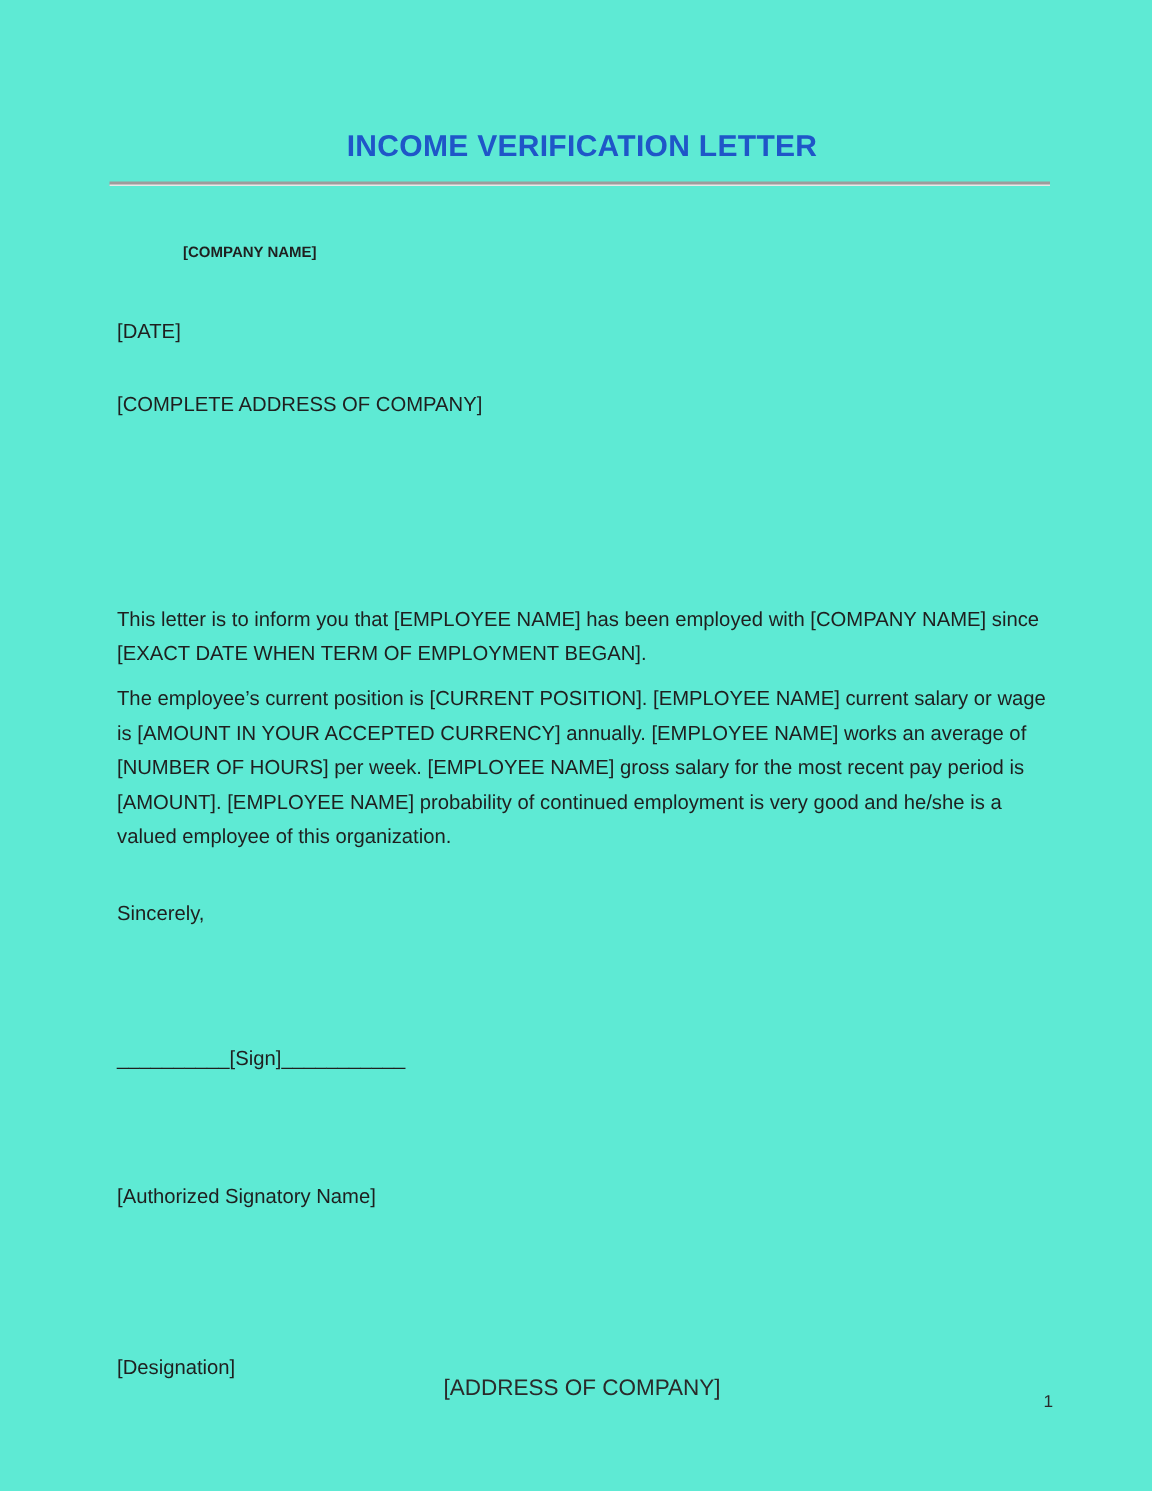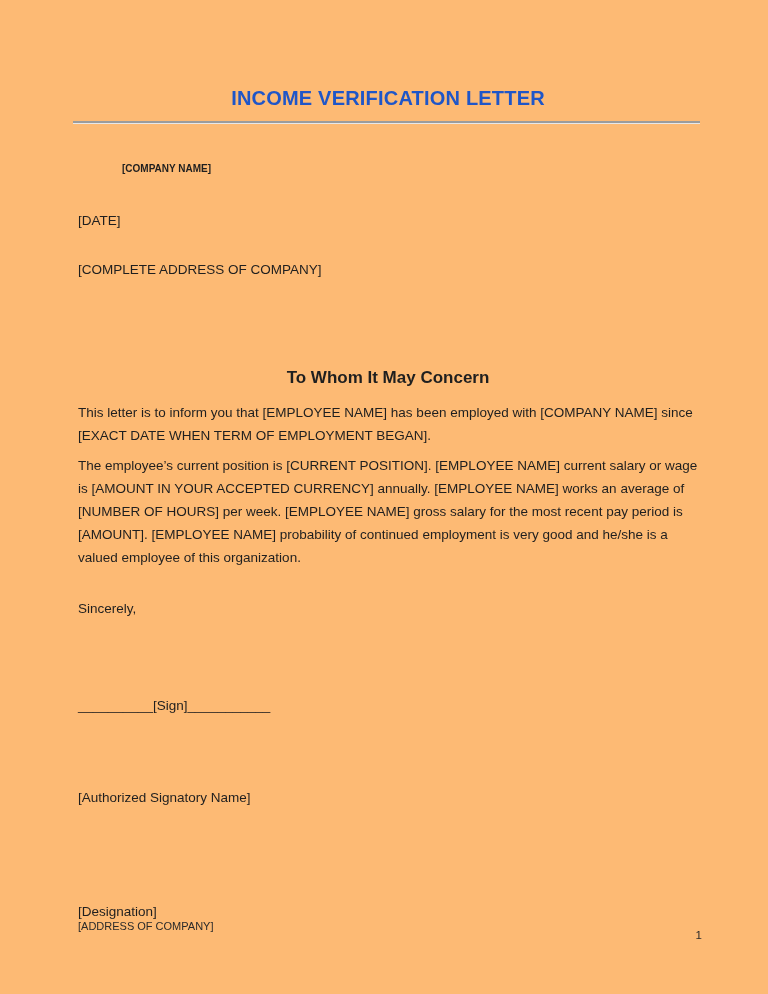--- a/index.html
+++ b/index.html
@@ -4,21 +4,21 @@
 <style>
   html, body {
     margin: 0;
     padding: 0;
     background: #ffffff;
   }
   .page {
     position: relative;
     width: 768px;
     height: 994px;
-    background: #fdba74;
+    background: #5eead4;
     font-family: "Liberation Sans", sans-serif;
     color: #1f1f1f;
     overflow: hidden;
   }
   .abs { position: absolute; }
 
   .doc-title {
     left: 78px;
     width: 620px;
     top: 86px;
@@ -67,22 +67,22 @@
   .para-2    { top: 454px; }
   .para-3    { top: 567px; }
   .closing   { top: 597px; }
   .sign-line { top: 694px; }
   .signatory { top: 786px; }
   .designation { top: 900px; }
   .footer-address {
     left: 78px;
     width: 620px;
     top: 919px;
-    text-align: left;
-    font-size: 11px;
+    text-align: center;
+    font-size: 15px;
     line-height: 14px;
     color: #2a2a2a;
   }
   .page-number {
     top: 929px;
     right: 66px;
     font-size: 11.5px;
     color: #2a2a2a;
   }
 </style>
@@ -95,21 +95,20 @@
 
   <div class="abs title-rule"></div>
 
   <div class="abs block company-name">[COMPANY NAME]</div>
 
   <div class="abs block date-line">[DATE]</div>
 
   <div class="abs block company-address">[COMPLETE ADDRESS OF COMPANY]</div>
 
 
-  <div class="abs salutation">To Whom It May Concern</div>
 
   <div class="abs block para-1">This letter is to inform you that [EMPLOYEE NAME] has been employed with [COMPANY NAME] since
 [EXACT DATE WHEN TERM OF EMPLOYMENT BEGAN].</div>
 
   <div class="abs block para-2">The employee’s current position is [CURRENT POSITION]. [EMPLOYEE NAME] current salary or wage
 is [AMOUNT IN YOUR ACCEPTED CURRENCY] annually. [EMPLOYEE NAME] works an average of
 [NUMBER OF HOURS] per week. [EMPLOYEE NAME] gross salary for the most recent pay period is
 [AMOUNT]. [EMPLOYEE NAME] probability of continued employment is very good and he/she is a
 valued employee of this organization.</div>
 

